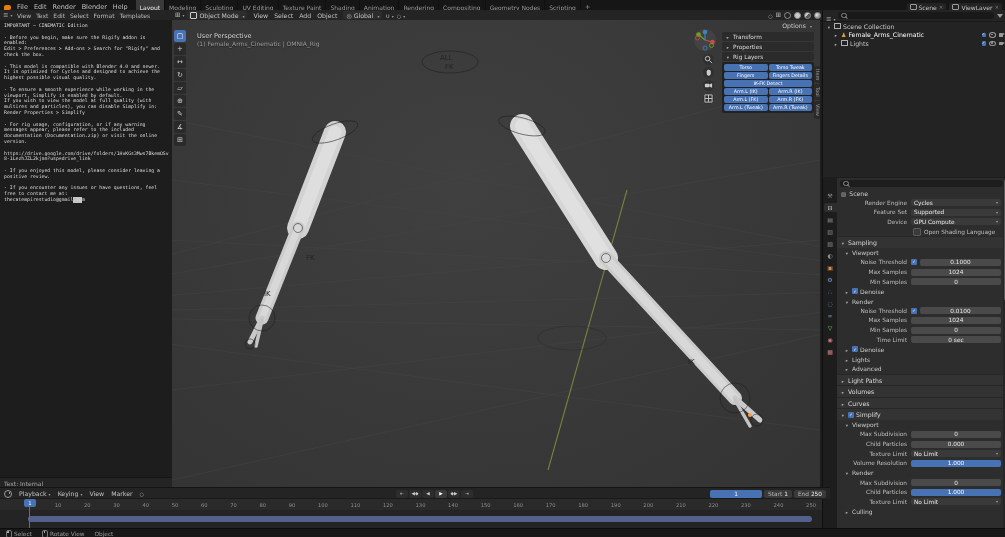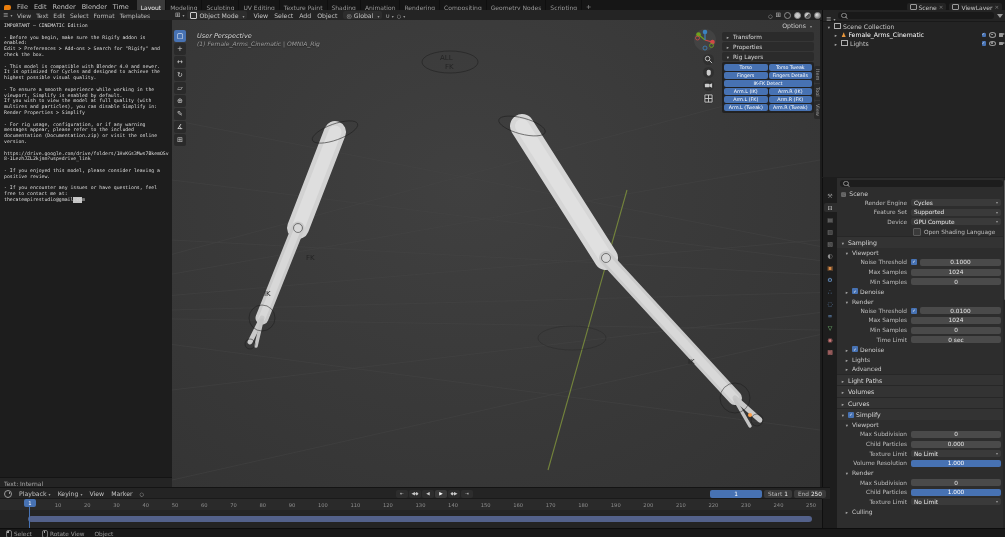--- a/index.html
+++ b/index.html
@@ -59,21 +59,21 @@
   .vp-menus{display:flex;}
   .vp-menu{padding:0 3px;}
   #vp-header-right{margin-left:auto;display:flex;align-items:center;gap:3px;margin-right:2px;}
   
   #viewport{left:172px;top:20px;width:648px;height:467px;overflow:hidden;
             background:radial-gradient(ellipse at 45% 35%,#404040 0%,#3a3a3a 45%,#333 100%);}
   #scene-svg{position:absolute;left:0;top:0;}
   #vp-toolbar{position:absolute;left:2px;top:10px;display:flex;flex-direction:column;gap:1px;}
   .tool-btn{width:12px;height:12px;background:rgba(40,40,40,.88);border-radius:2px;color:#cfcfcf;font-size:7px;display:flex;align-items:center;justify-content:center;}
   .tool-btn.active{background:#4772b3;color:#fff;}
-  #vp-overlay-tl{position:absolute;left:25px;top:12px;font-size:6.5px;color:#d6d6d6;line-height:8px;text-shadow:0 1px 1px rgba(0,0,0,.4);font-style:italic;}
+  #vp-overlay-tl{position:absolute;left:25px;top:12px;font-size:6.5px;color:#d6d6d6;line-height:8px;text-shadow:0 1px 1px rgba(0,0,0,.4);}
   #vp-overlay-tl .sub{color:#9d9d9d;font-size:6px;}
   #vp-options{position:absolute;right:8px;top:2px;font-size:6.2px;color:#c9c9c9;}
   #nav-gizmo{position:absolute;right:103px;top:8px;}
   .vp-viewbtn{position:absolute;right:106px;width:11px;height:11px;background:rgba(40,40,40,.5);border-radius:50%;display:flex;align-items:center;justify-content:center;}
   #npanel{position:absolute;right:6px;top:12px;width:92px;display:flex;flex-direction:column;gap:1px;font-size:5.8px;}
   .np-head{background:rgba(42,42,42,.94);border-radius:2px;height:9px;display:flex;align-items:center;gap:2px;padding:0 3px;color:#ddd;}
   #rig-body{background:rgba(32,32,32,.9);border-radius:2px;padding:2px;display:flex;flex-wrap:wrap;gap:1px;}
   .rig-btn{width:43.5px;height:7px;background:#4772b3;border-radius:2px;color:#fff;font-size:4.8px;display:flex;align-items:center;justify-content:center;white-space:nowrap;overflow:hidden;}
   .rig-btn.wide{width:88px;}
   #np-tabs{position:absolute;right:-1px;top:46px;display:flex;flex-direction:column;gap:1px;}
@@ -148,21 +148,21 @@
 <div id="app">
 
   <div id="topbar" class="abs">
     <span class="blender-logo"></span>
     <div class="tb-menus">
 
     <span class="tb-menu">File</span>
         <span class="tb-menu">Edit</span>
         <span class="tb-menu">Render</span>
         <span class="tb-menu">Blender</span>
-        <span class="tb-menu">Time</span>
+        <span class="tb-menu">Help</span>
       </div>
     <div id="workspaces">
 
     <span class="ws active">Layout</span>
         <span class="ws">Modeling</span>
         <span class="ws">Sculpting</span>
         <span class="ws">UV Editing</span>
         <span class="ws">Texture Paint</span>
         <span class="ws">Shading</span>
         <span class="ws">Animation</span>

